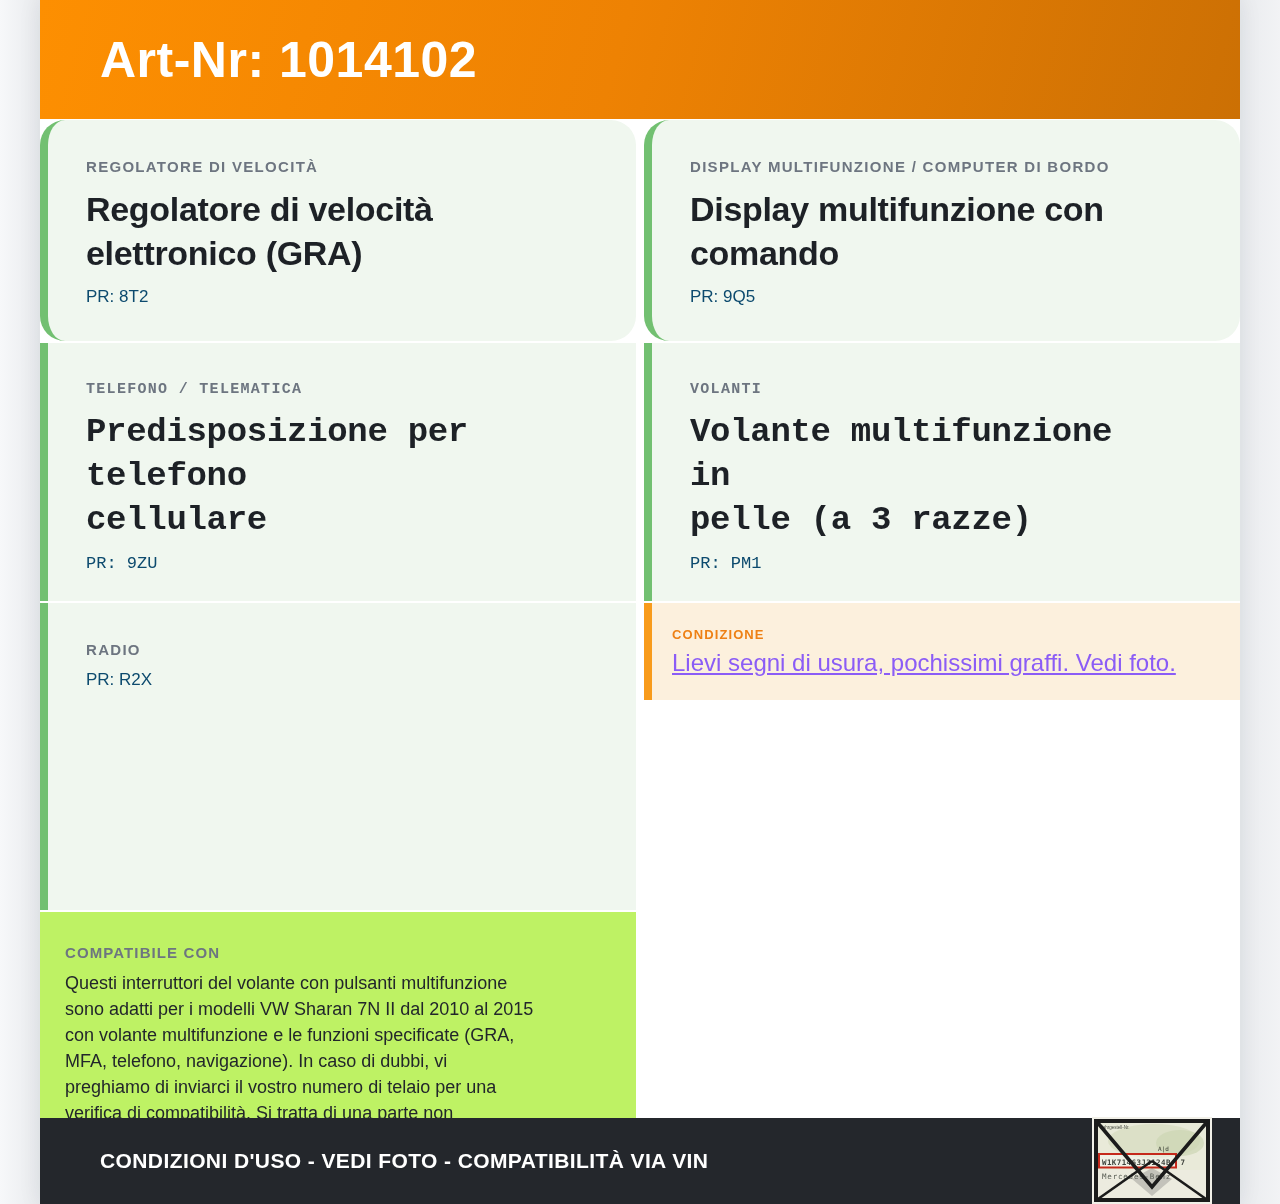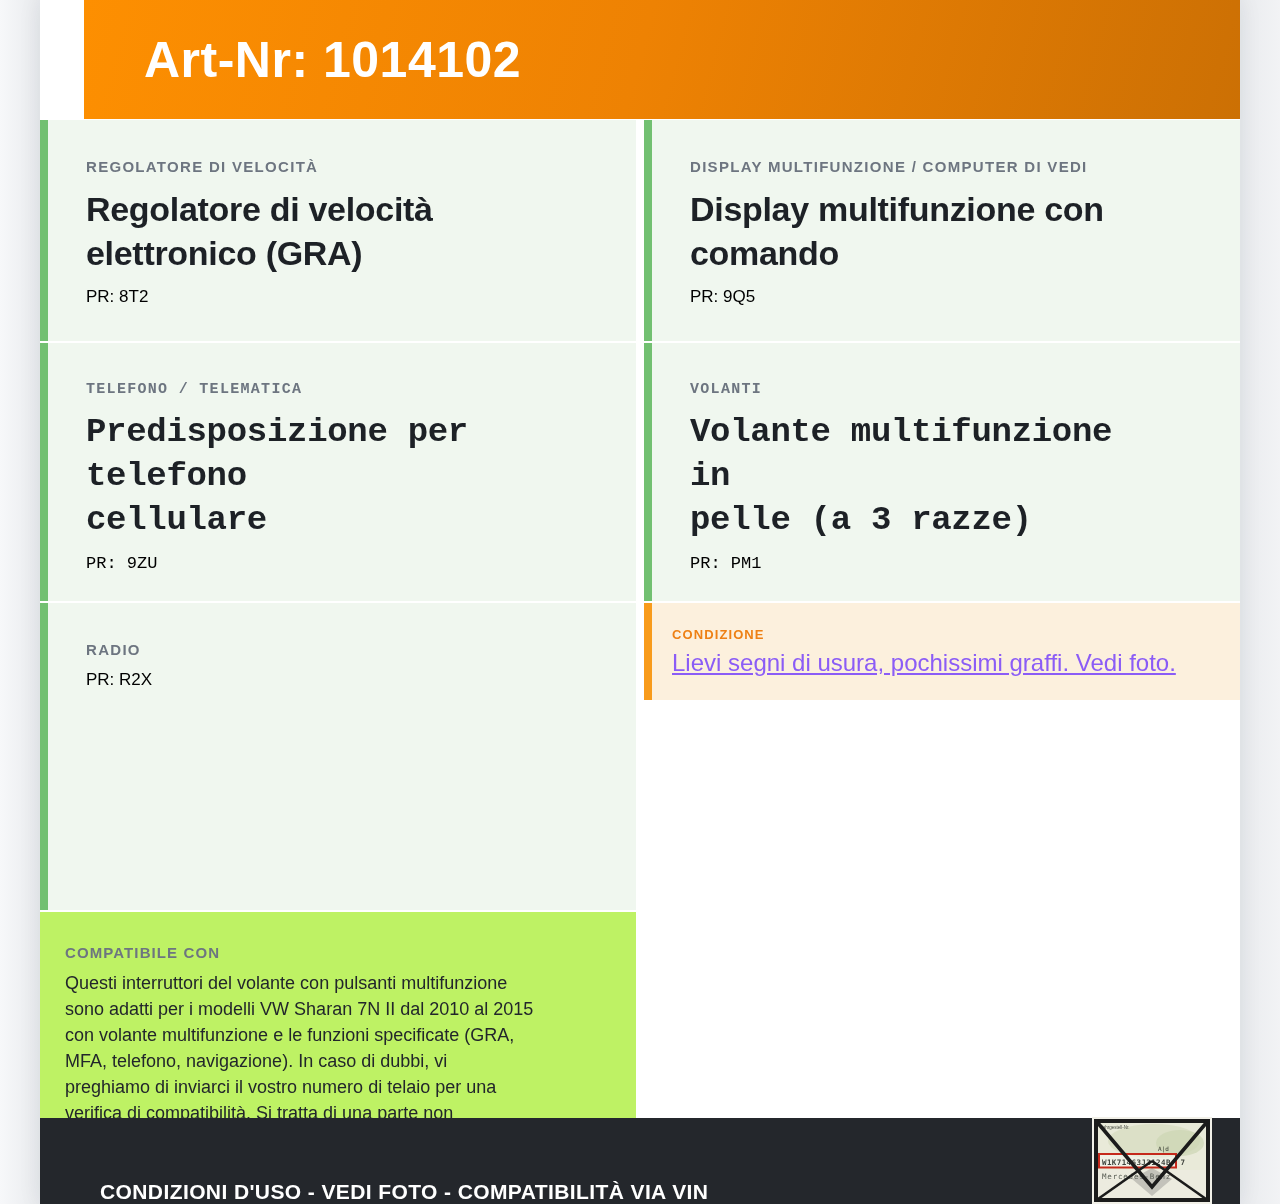--- a/index.html
+++ b/index.html
@@ -19,21 +19,20 @@
     background: #ffffff;
     box-shadow: 0 0 22px rgba(30,40,50,0.08);
   }
   
   .header {
     height: 119px;
     background: linear-gradient(105deg, #fd8f01 0%, #ee8203 48%, #cc7004 100%);
     display: flex;
     align-items: center;
     padding-left: 60px;
-    margin-left: 44px;
   }
   .header h1 {
     color: #ffffff;
     font-size: 50px;
     font-weight: 700;
     letter-spacing: 0.5px;
   }
   
   .grid {
     display: flex;
@@ -42,21 +41,21 @@
   }
   .col { width: 596px; display: flex; flex-direction: column; }
   .card {
     margin-bottom: 2px;
   }
   .card-green {
     background: #f0f7ef;
     border-left: 8px solid #72c071;
     padding: 38px 28px 28px 38px;
   }
-  .h221 { min-height: 221px; }
+  .h221 { min-height: 221px; border-radius: 25px; }
   .h222 { min-height: 222px; font-family: Liberation Mono, monospace; }
   .h307 { min-height: 307px; }
   .cat {
     font-size: 15px;
     font-weight: 700;
     color: #6d7580;
     letter-spacing: 1.3px;
     margin-bottom: 12px;
   }
   .title {
@@ -64,21 +63,21 @@
     font-weight: 700;
     color: #1d2126;
     line-height: 44px;
     letter-spacing: -0.3px;
     margin-bottom: 12px;
     white-space: pre-line;
     max-width: 478px;
   }
   .pr {
     font-size: 17px;
-    color: #000000;
+    color: #0c4a6e;
   }
   
   .card-condition {
     background: #fcf0dd;
     border-left: 8px solid #f89b1b;
     padding: 24px 20px 18px 20px;
     min-height: 97px;
   }
   .cond-label {
     font-size: 13px;
@@ -107,21 +106,21 @@
   }
   
   .footer {
     position: absolute;
     left: 0;
     top: 1118px;
     width: 1200px;
     height: 86px;
     background: #24272c;
     display: flex;
-    align-items: flex-end;
+    align-items: center;
     padding-left: 60px;
   }
   .footer-text {
     color: #ffffff;
     font-size: 21px;
     font-weight: 700;
     letter-spacing: 0.4px;
   }
   
   .vin-img {
@@ -175,21 +174,21 @@
 con volante multifunzione e le funzioni specificate (GRA,
 MFA, telefono, navigazione). In caso di dubbi, vi
 preghiamo di inviarci il vostro numero di telaio per una
 verifica di compatibilità. Si tratta di una parte non
 visibile, quindi nessun colore.</p>
       </section>
     </div>
 
     <div class="col">
       <section class="card card-green h221">
-        <div class="cat">DISPLAY MULTIFUNZIONE / COMPUTER DI VEDI</div>
+        <div class="cat">DISPLAY MULTIFUNZIONE / COMPUTER DI BORDO</div>
         <h2 class="title">Display multifunzione con
 comando</h2>
         <div class="pr">PR: 9Q5</div>
       </section>
 
       <section class="card card-green h222">
         <div class="cat">VOLANTI</div>
         <h2 class="title">Volante multifunzione in
 pelle (a 3 razze)</h2>
         <div class="pr">PR: PM1</div>

